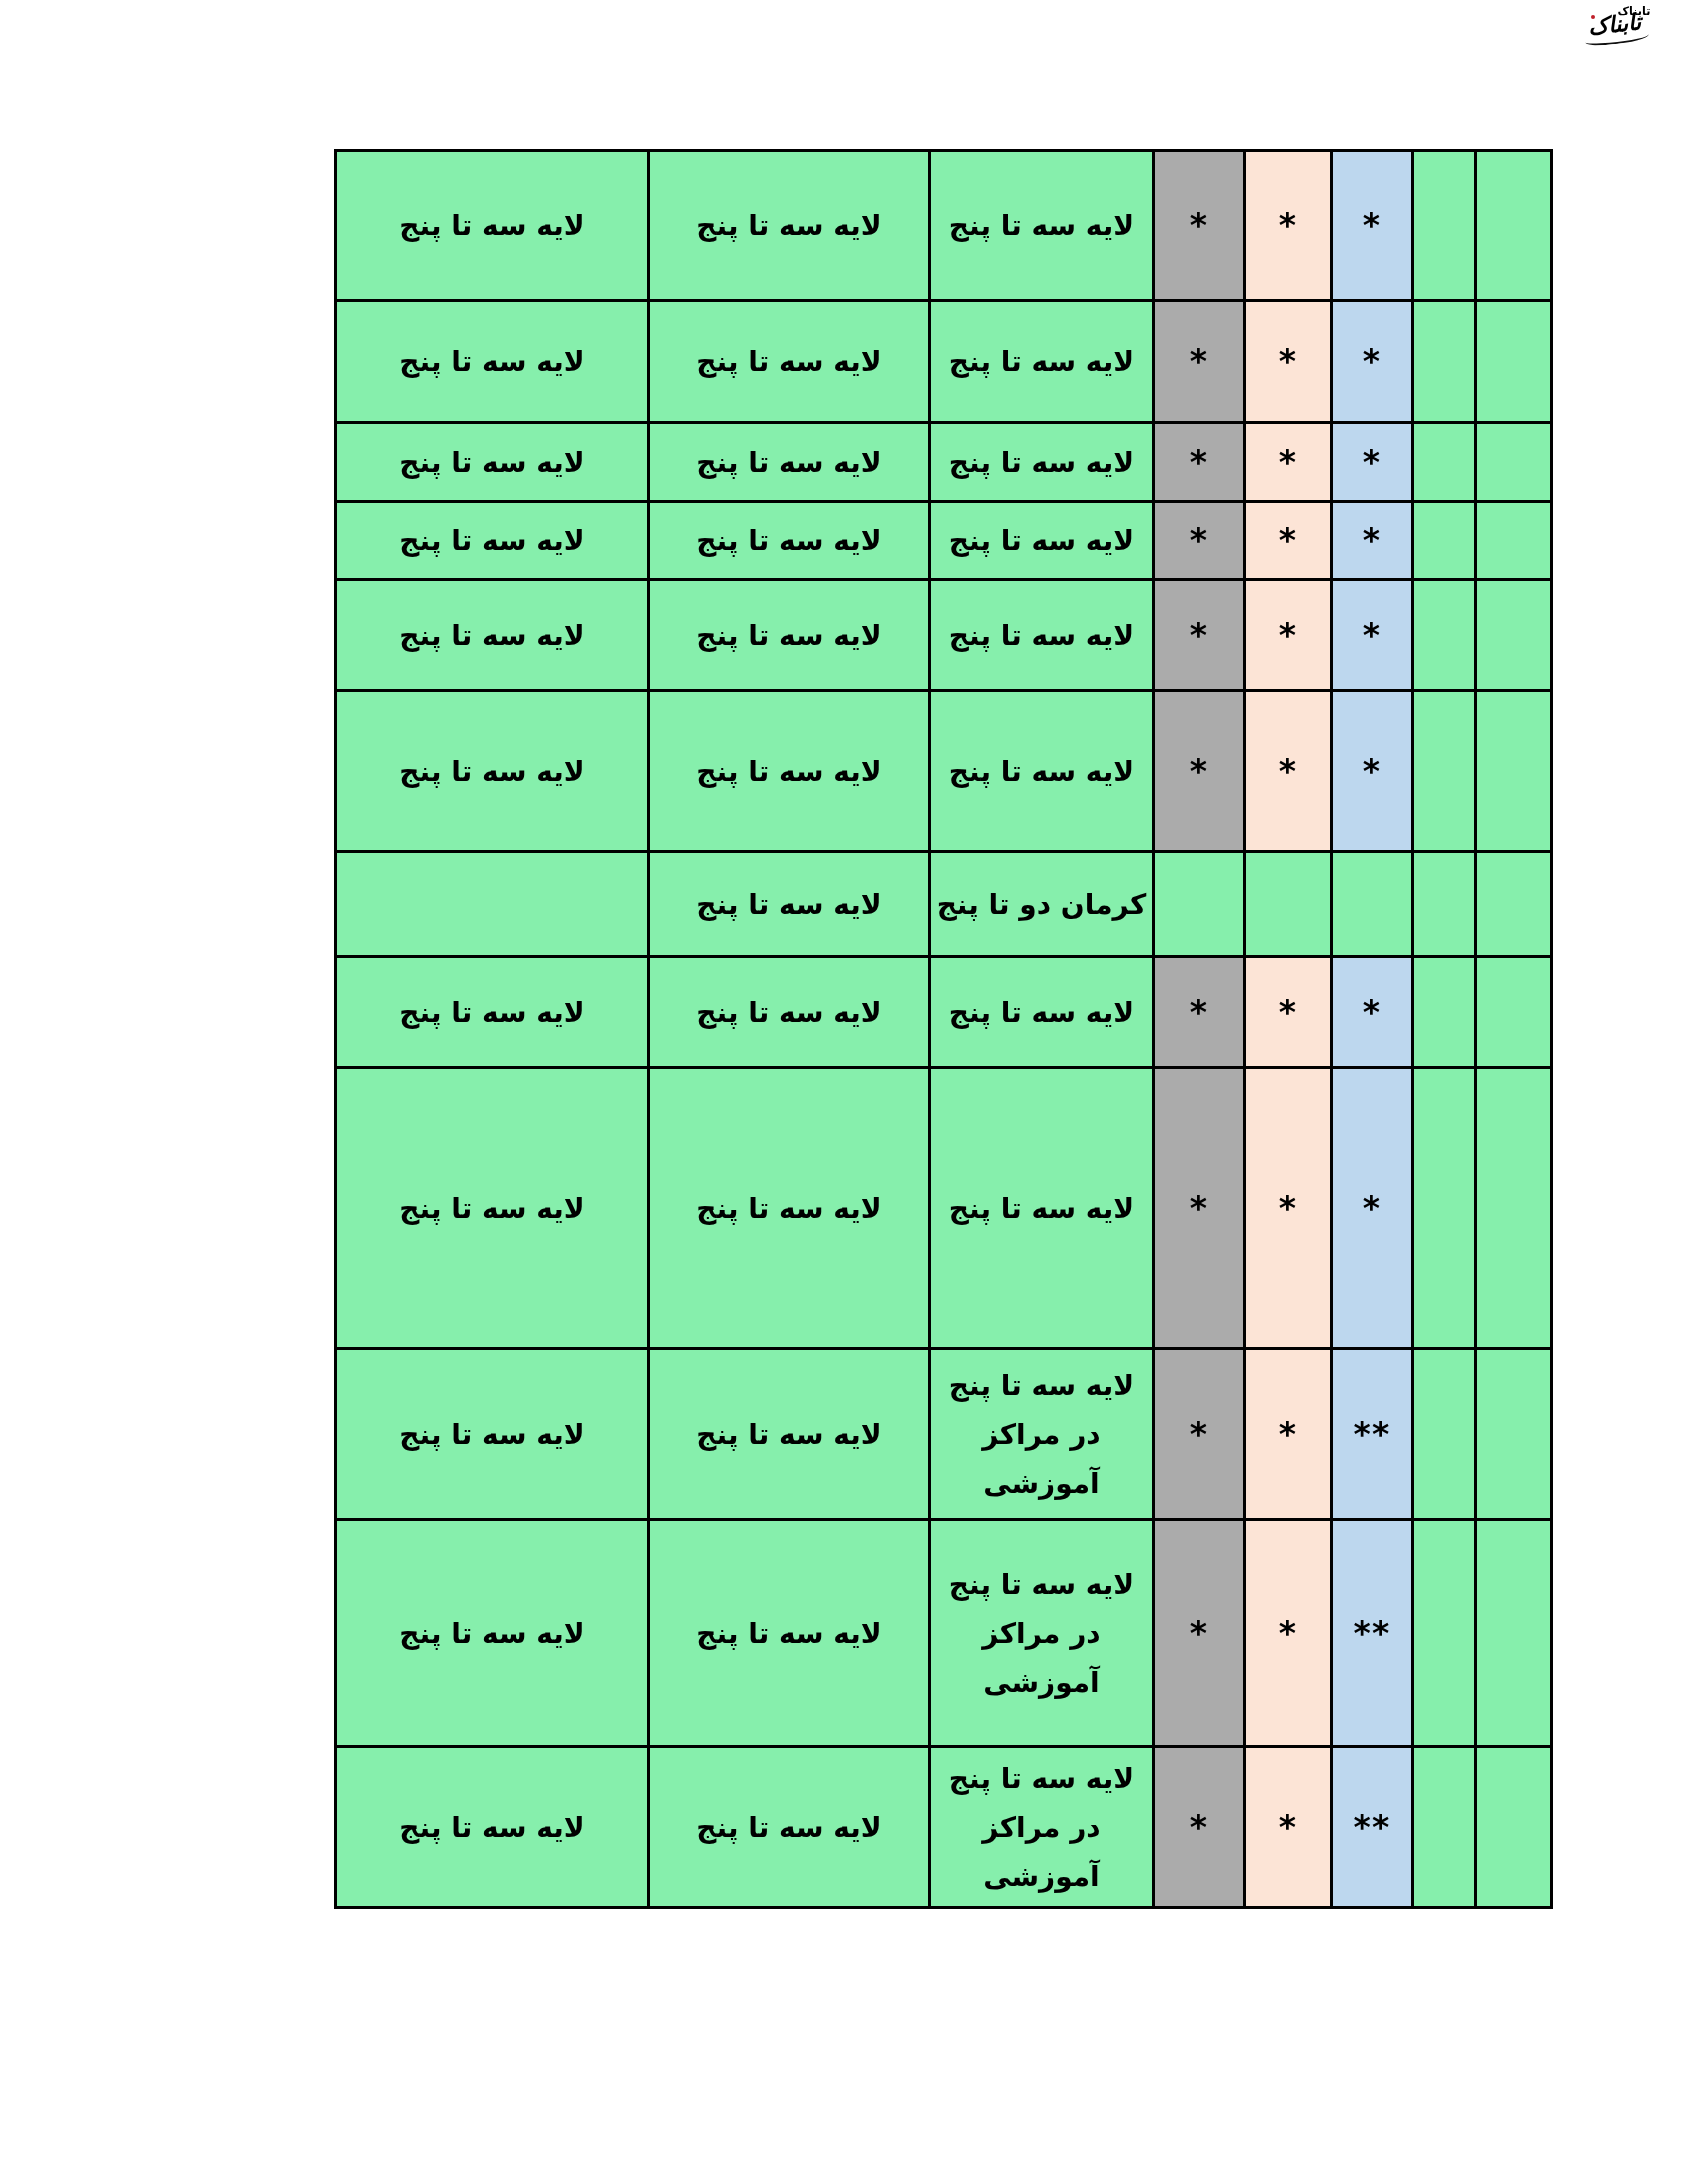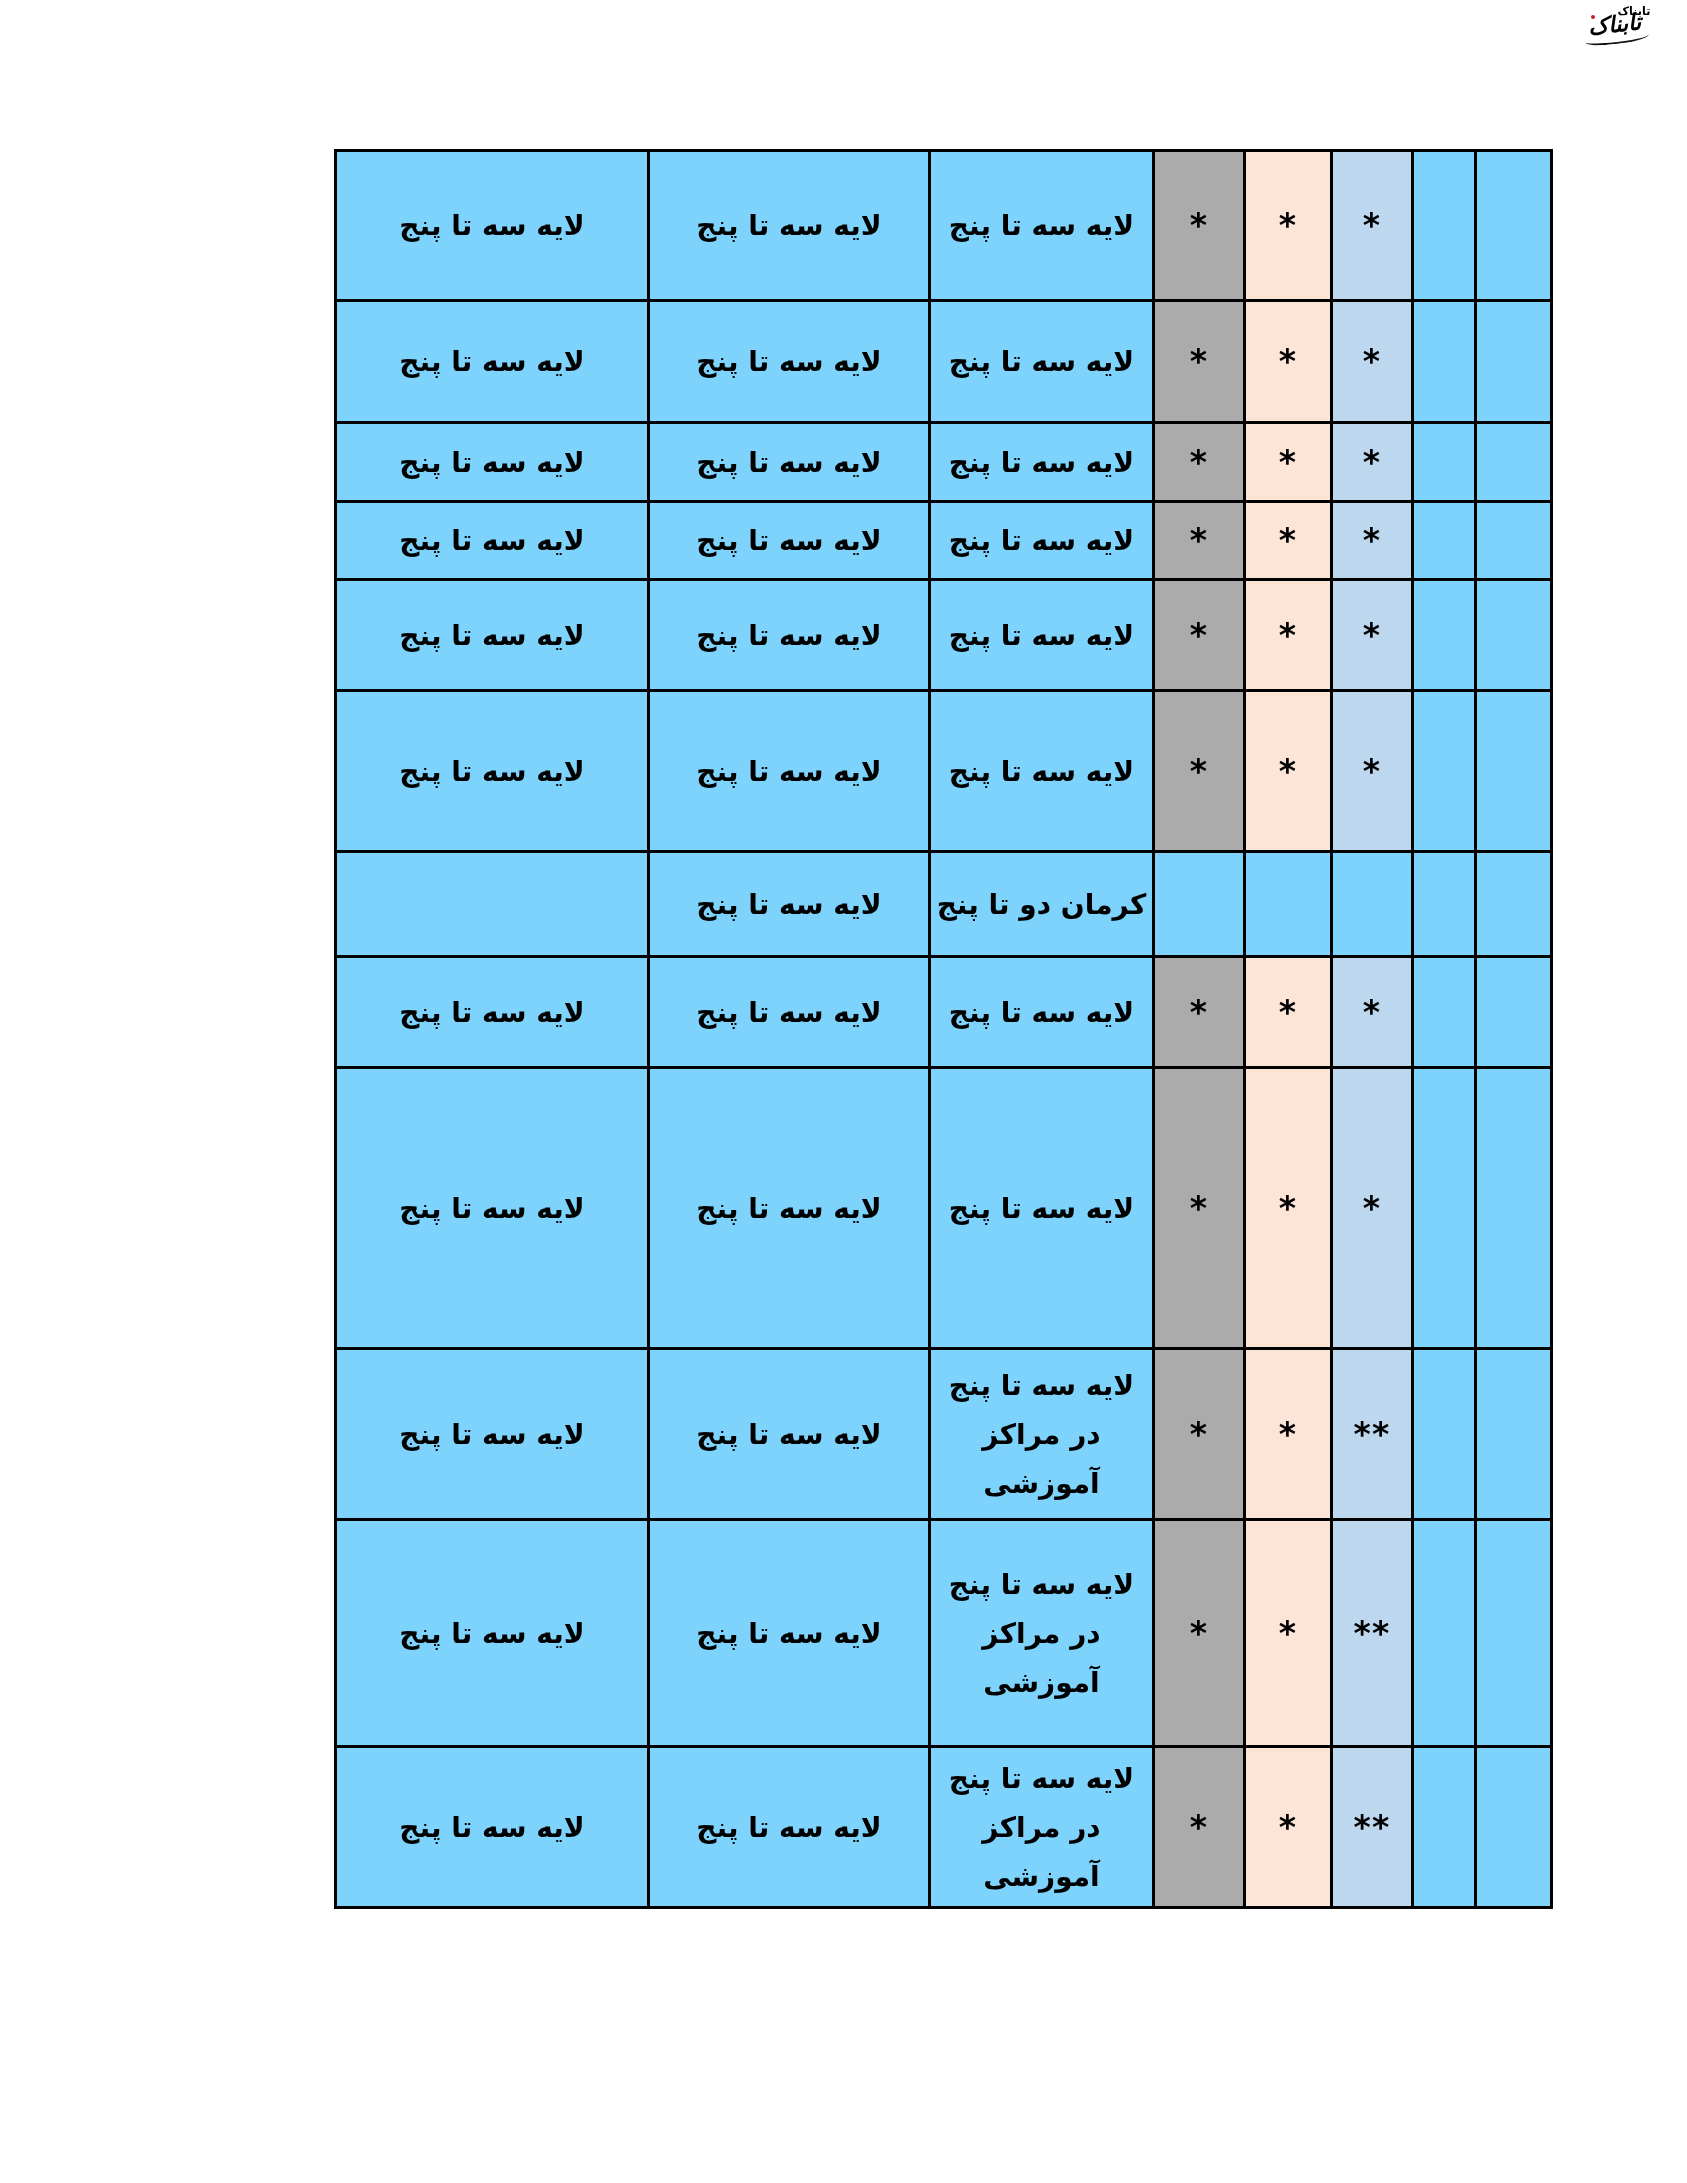--- a/index.html
+++ b/index.html
@@ -26,21 +26,21 @@
     transform:rotate(-5deg);
   }
   .logo .dot{
     position:absolute;top:10.6px;right:58px;width:4px;height:4px;
     border-radius:50%;background:#c0202a;
   }
   
   table.grid{
     position:absolute;left:334px;top:149px;
     width:1215px;border-collapse:collapse;table-layout:fixed;
-    background:#7dd3fc;
+    background:#86efac;
   }
   table.grid td{
     border:3.3px solid #000;padding:0;text-align:center;vertical-align:middle;
     overflow:hidden;
   }
   td.txt{
     direction:rtl;font-weight:700;font-size:28px;line-height:1.75;
     padding:0 9.3px;
   }
   td.ast{font-weight:700;font-size:33px;letter-spacing:1.3px;}

